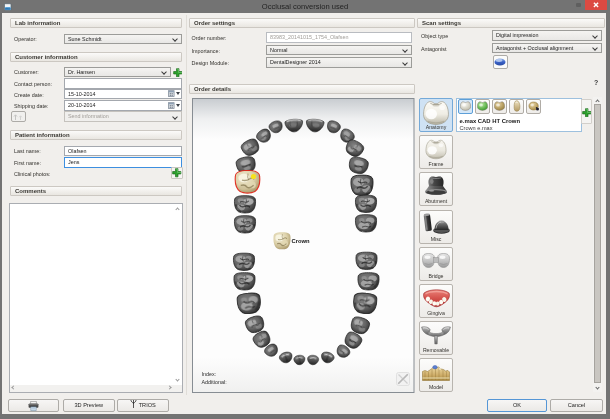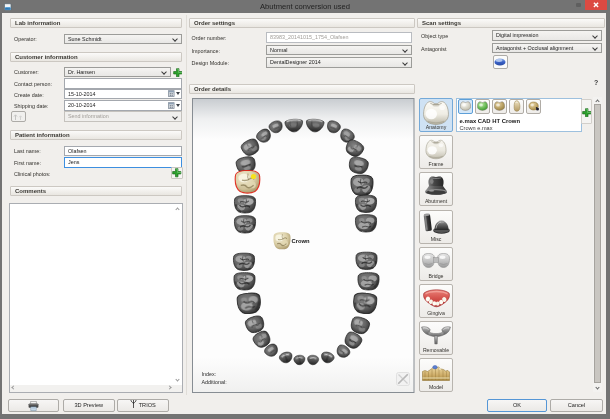--- a/index.html
+++ b/index.html
@@ -24,21 +24,21 @@
 </style></head>
 <body>
 
 <div class="abs" style="left:4px;top:3px">
     <svg width="7.5" height="8" viewBox="0 0 8 8">
 <rect x="0.5" y="0.5" width="7" height="7" rx="1" fill="#f4f6f8" stroke="#51626e" stroke-width=".7"></rect>
 <path d="M1,4.5 C2.5,3.5 5,4.5 7,3.8 L7,7 L1,7 Z" fill="#5aa3d8"></path>
 <path d="M1,5.5 C3,4.8 5,5.6 7,5 L7,7 L1,7 Z" fill="#2e75b0"></path>
 </svg>
   </div>
-<div class="abs" style="left:0;top:2px;width:610px;text-align:center;font-size:7.6px;color:#232323">Abutment conversion used</div>
+<div class="abs" style="left:0;top:2px;width:610px;text-align:center;font-size:7.6px;color:#232323">Occlusal conversion used</div>
 <div class="abs" style="left:576px;top:3px;width:5px;height:4px;background:#5f5f5f;border-radius:1px"></div>
 <div class="abs" style="left:585px;top:0;width:22px;height:9.5px;background:#dc4a42"></div>
 <svg class="abs" style="left:585px;top:0" width="22" height="9.5" viewBox="0 0 22 9.5">
     <path d="M8.9,2.7 L13.1,6.9 M13.1,2.7 L8.9,6.9" stroke="#fff" stroke-width="1.4"></path>
   </svg>
 
 <div id="content">
 <div class="abs" style="left:184px;top:2px;width:1px;height:380px;background:#e0ddd8"></div>
 
 <div class="band" style="left:8px;top:5px;width:172px">Lab information</div>

